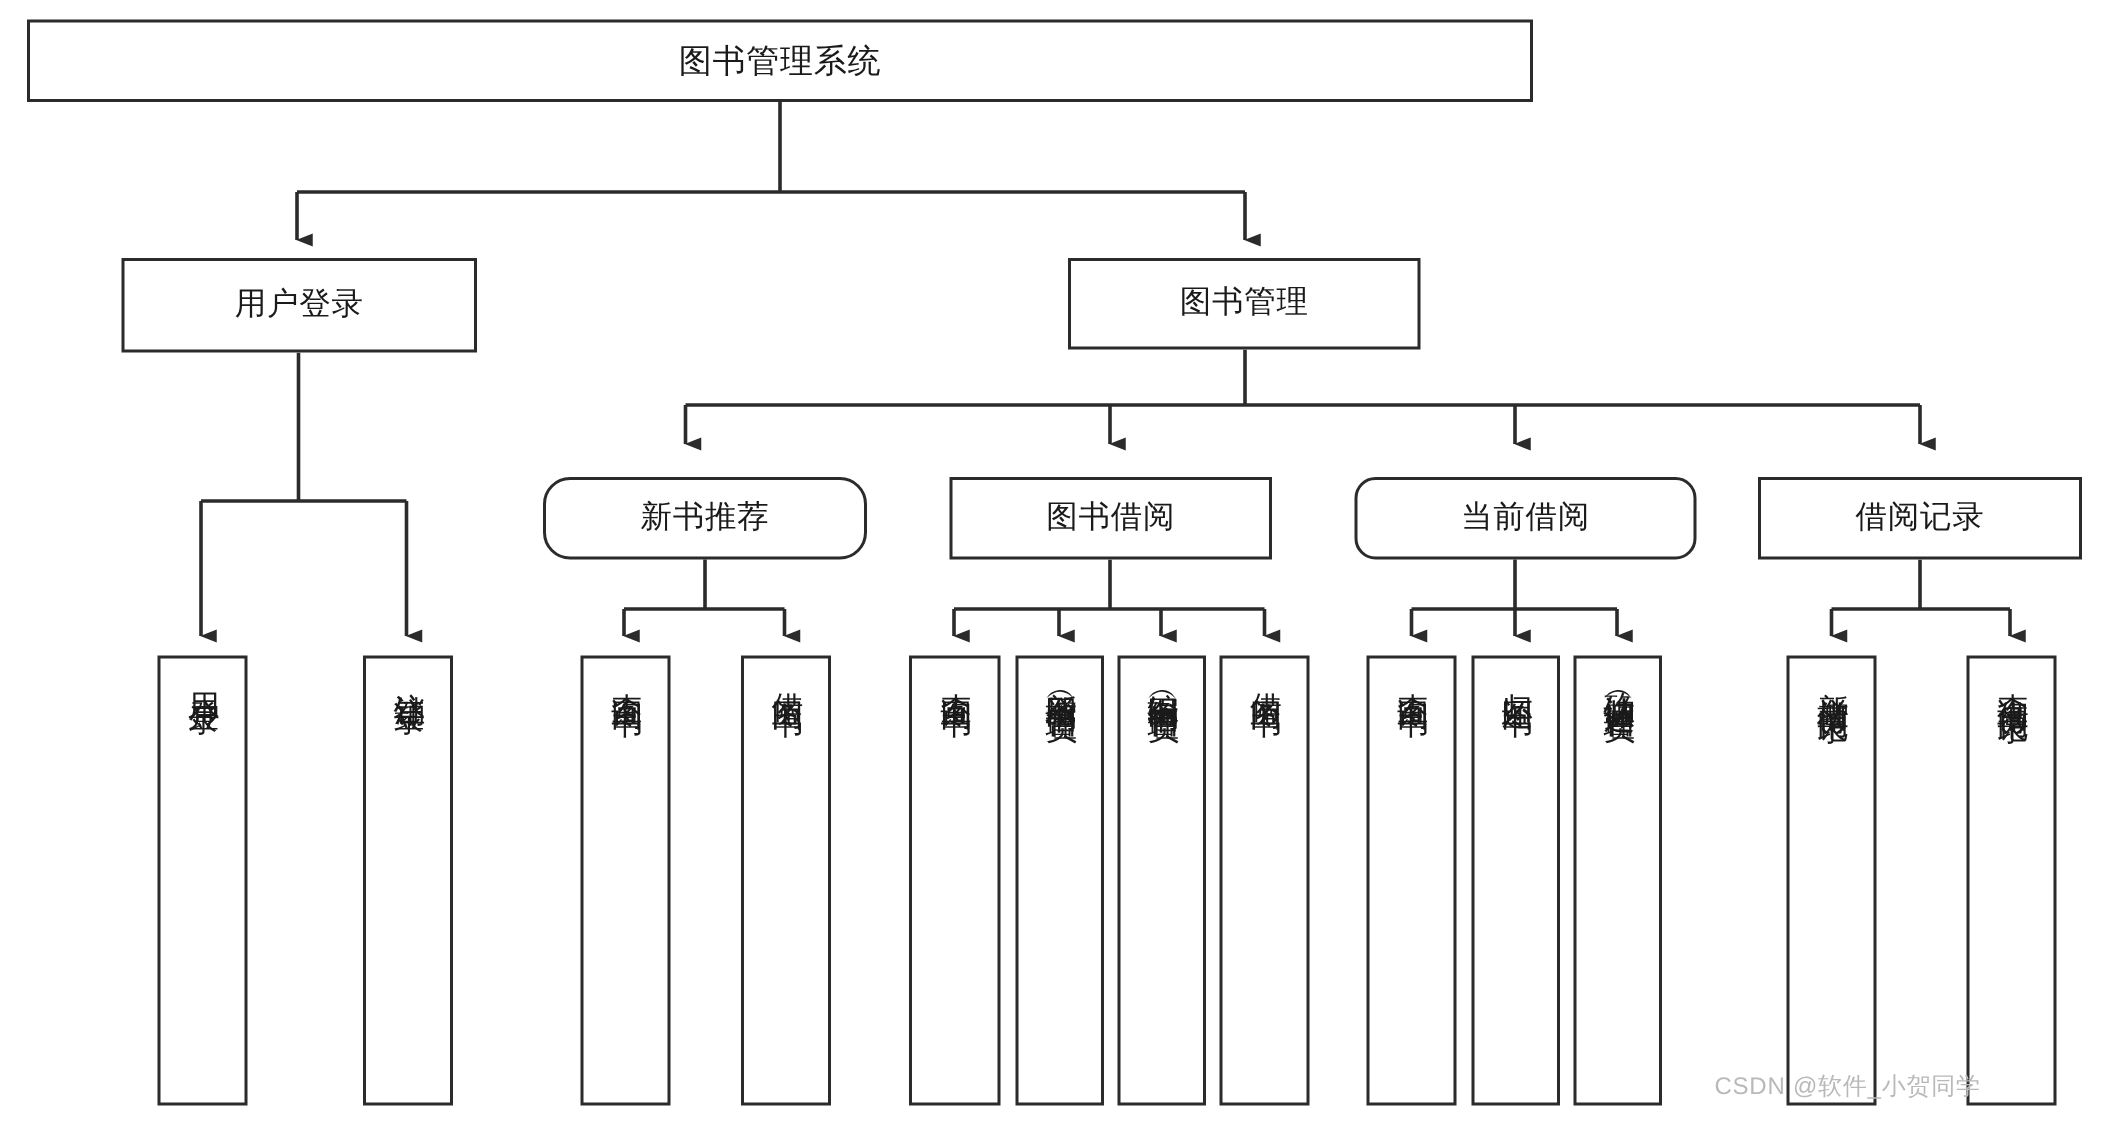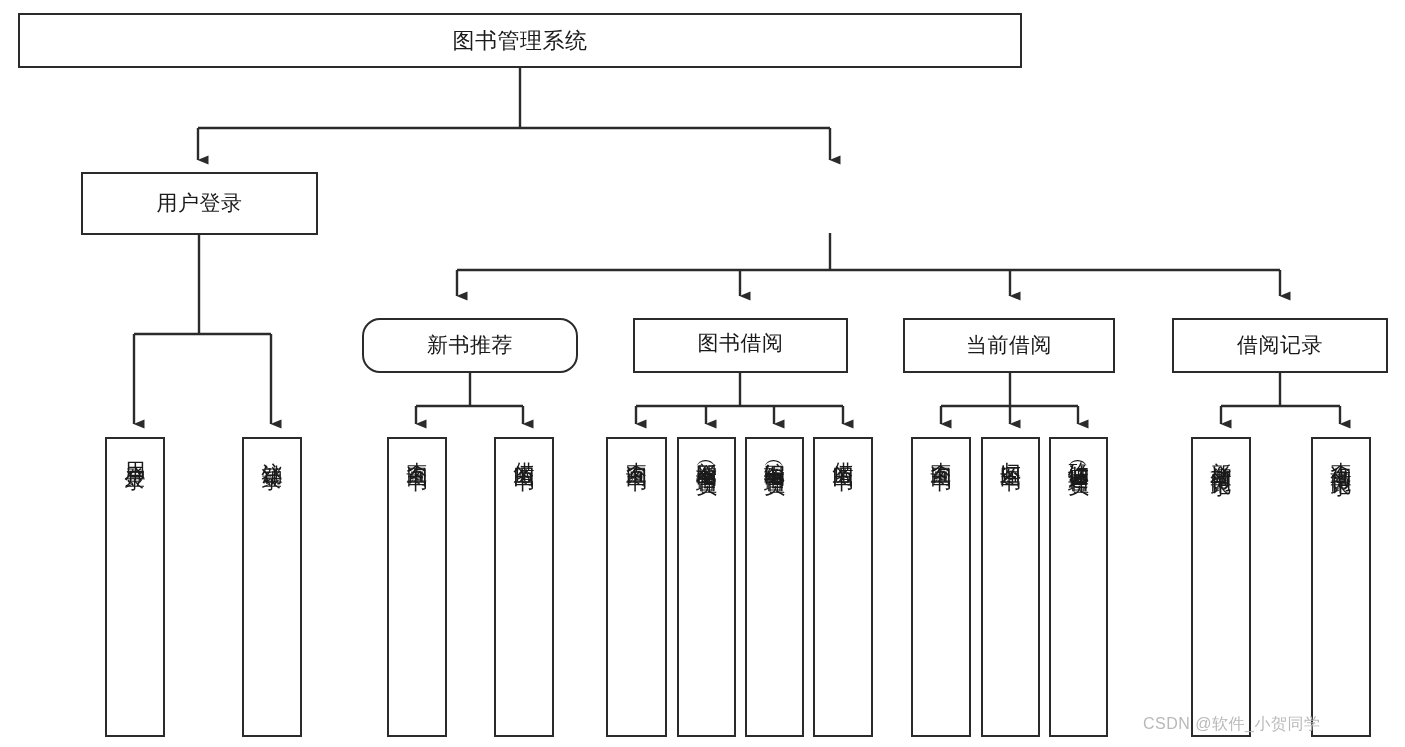--- a/index.html
+++ b/index.html
@@ -135,30 +135,33 @@
   </svg>
 
   <div class="node horiz root" style="left:18px; top:13px; width:1004px; height:55px;">
     <span class="lbl">图书管理系统</span>
   </div>
 
   <div class="node horiz" style="left:81px; top:172px; width:237px; height:63px;">
     <span class="lbl">用户登录</span>
   </div>
 
+  <div class="node horiz" style="left:712px; top:172px; width:235px; height:61px;">
+    <span class="lbl">图书管理</span>
+  </div>
 
   <div class="node horiz" style="left:362px; top:318px; width:216px; height:55px;border-radius:18px;">
     <span class="lbl">新书推荐</span>
   </div>
 
-  <div class="node horiz" style="left:633px; top:318px; width:215px; height:55px;font-family:Liberation Mono, monospace;">
+  <div class="node horiz" style="left:633px; top:318px; width:215px; height:55px;">
     <span class="lbl">图书借阅</span>
   </div>
 
-  <div class="node horiz" style="left:903px; top:318px; width:212px; height:55px;">
+  <div class="node horiz" style="left:903px; top:318px; width:228px; height:55px;border-radius:14px;">
     <span class="lbl">当前借阅</span>
   </div>
 
   <div class="node horiz" style="left:1172px; top:318px; width:216px; height:55px;">
     <span class="lbl">借阅记录</span>
   </div>
 
   <div class="node vert" style="left:105px; top:437px; width:60px; height:300px;">
     <span class="lbl">用户登录</span>
   </div>

